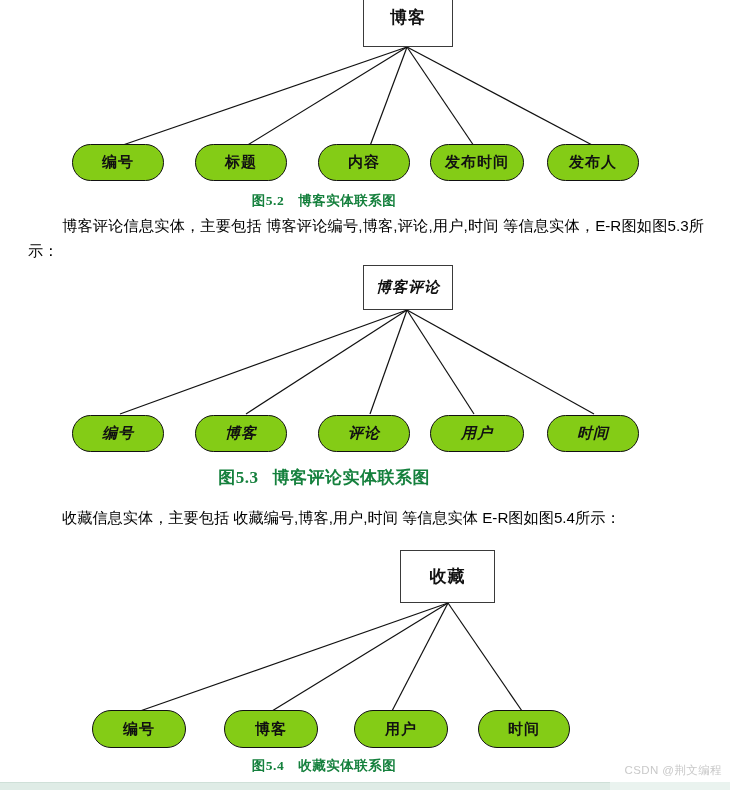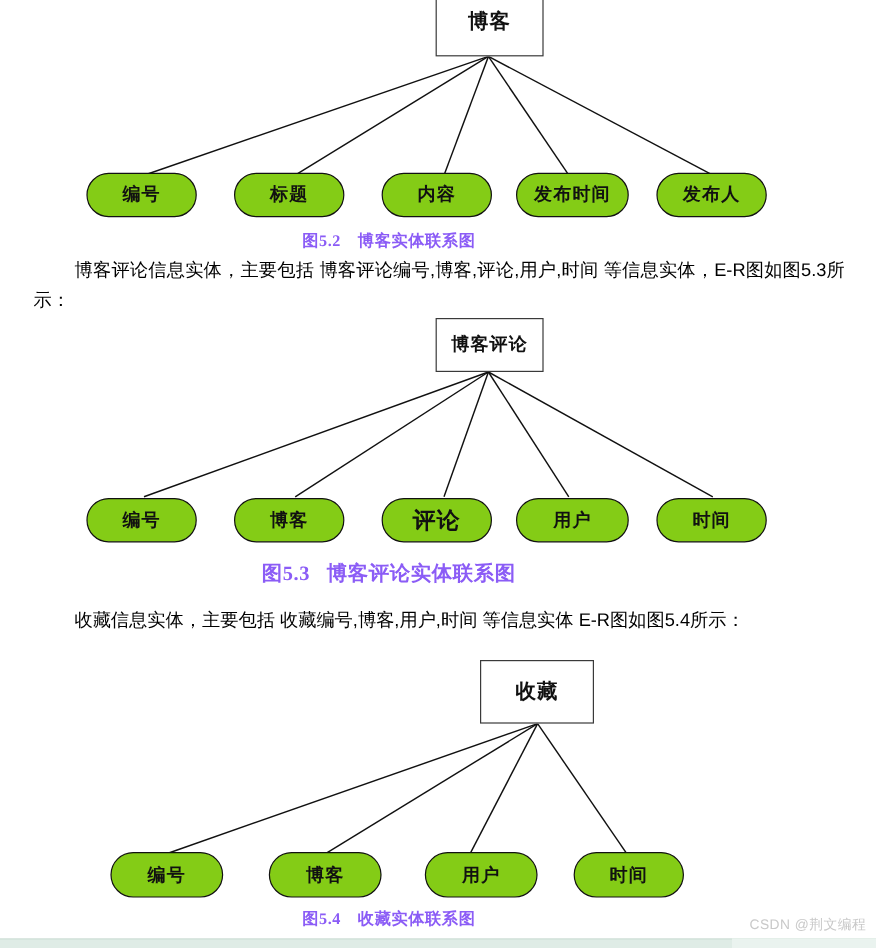--- a/index.html
+++ b/index.html
@@ -60,21 +60,21 @@
     letter-spacing: 1px;
     color: #111111;
   }
   
   .fig-caption {
     position: absolute;
     width: 648px;
     text-align: center;
     font-size: 13.5px;
     font-weight: bold;
-    color: #8b5cf6;
+    color: #15803d;
     letter-spacing: 0.5px;
   }
   .fig-caption .num {
     font-weight: bold;
   }
   .fig-caption .sep {
     display: inline-block;
     width: 14px;
   }
   .body-text {
@@ -159,42 +159,42 @@
   </div>
 
   <div class="fig-caption" style="top:192px;">
     <span class="num">图5.2</span><span class="sep"></span><span>博客实体联系图</span>
   </div>
 
   <div class="body-text" style="top:213px;">
     <span class="indent"></span><span>博客评论信息实体，主要包括 博客评论编号,博客,评论,用户,时间 等信息实体，E-R图如图5.3所示：</span>
   </div>
 
-  <div class="diagram" style="top:263px; height:200px;">
+  <div class="diagram" style="top:263px; height:200px;font-style:italic;">
     <svg viewBox="0 0 730 200" width="730" height="200">
       <g stroke="#111111" stroke-width="1.2" fill="none">
         <line x1="407" y1="47" x2="120" y2="151"></line>
         <line x1="407" y1="47" x2="246" y2="151"></line>
         <line x1="407" y1="47" x2="370" y2="151"></line>
         <line x1="407" y1="47" x2="474" y2="151"></line>
         <line x1="407" y1="47" x2="594" y2="151"></line>
       </g>
     </svg>
 
     <div class="entity-box" style="left:363px; top:2px; width:90px; height:45px; font-size:15px;">
       <span>博客评论</span>
     </div>
 
     <div class="attr-oval" style="left:72px; top:152px; width:92px; height:37px; font-size:15px;">
       <span>编号</span>
     </div>
     <div class="attr-oval" style="left:195px; top:152px; width:92px; height:37px; font-size:15px;">
       <span>博客</span>
     </div>
-    <div class="attr-oval" style="left:318px; top:152px; width:92px; height:37px; font-size:19px;">
+    <div class="attr-oval" style="left:318px; top:152px; width:92px; height:37px; font-size:15px;">
       <span>评论</span>
     </div>
     <div class="attr-oval" style="left:430px; top:152px; width:94px; height:37px; font-size:15px;">
       <span>用户</span>
     </div>
     <div class="attr-oval" style="left:547px; top:152px; width:92px; height:37px; font-size:15px;">
       <span>时间</span>
     </div>
   </div>
 

